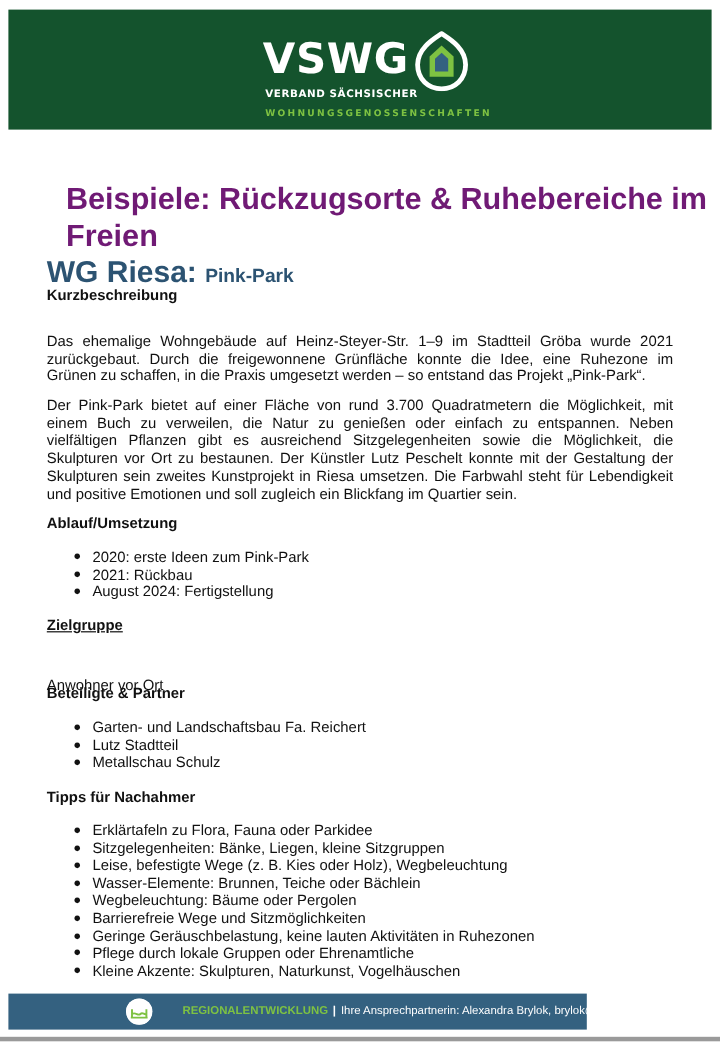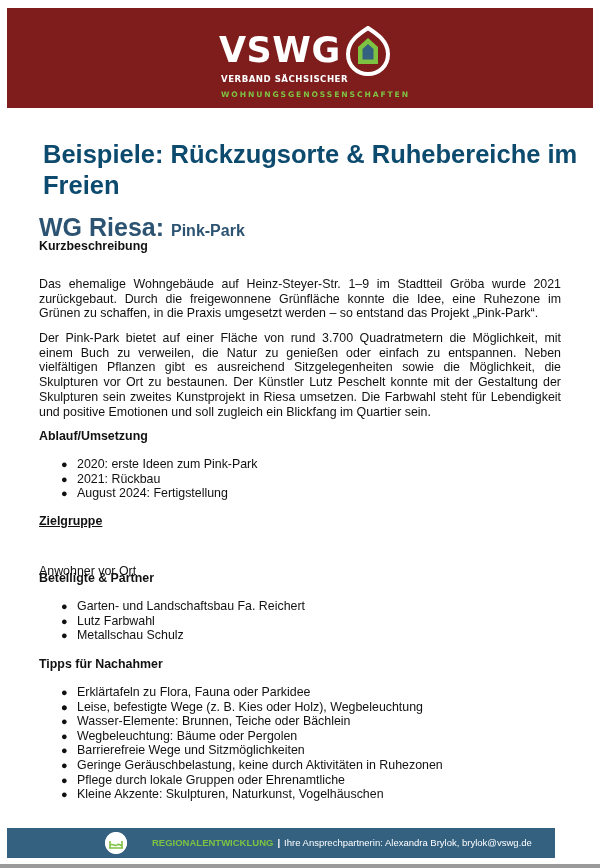--- a/index.html
+++ b/index.html
@@ -2,42 +2,42 @@
 <html><head>
   <meta charset="utf-8">
   <style>
     html, body { margin: 0; padding: 0; background: #ffffff; }
     body {
       width: 600px; height: 868px; position: relative; overflow: hidden;
       font-family: "Liberation Sans", sans-serif; color: #1a1a1a;
     }
     .header {
       position: absolute; left: 7px; top: 8px; width: 586px; height: 100px;
-      background: #7f1d1d;
+      background: #14532d;
     }
     .logo { position: absolute; left: 212px; top: 16px; width: 180px; height: 80px; }
     .logo-vswg {
       position: absolute; left: 0; top: 6px;
       font-family: "DejaVu Sans", sans-serif; font-weight: bold;
       font-size: 35px; color: #ffffff; letter-spacing: 0.5px; line-height: 40px;
     }
     .logo-mark { position: absolute; left: 125px; top: 2px; width: 48px; height: 50px; }
     .logo-line1 {
       position: absolute; left: 2px; top: 50px;
       font-family: "DejaVu Sans", sans-serif; font-weight: bold;
       font-size: 8.6px; color: #ffffff; letter-spacing: 0.5px; white-space: nowrap;
     }
     .logo-line2 {
       position: absolute; left: 2px; top: 66px;
       font-family: "DejaVu Sans", sans-serif; font-weight: bold;
       font-size: 7.6px; color: #7ec242; letter-spacing: 1.9px; white-space: nowrap;
     }
     .title {
       position: absolute; left: 39px; top: 135px; width: 540px;
-      font-size: 25.5px; font-weight: bold; color: #0c4a6e; line-height: 31px; margin: 4px;
+      font-size: 25.5px; font-weight: bold; color: #701a75; line-height: 31px; margin: 16px;
     }
     .subtitle {
       position: absolute; left: 39px; top: 213px;
       font-weight: bold; color: #2c5372; margin: 0; white-space: nowrap;
     }
     .subtitle .a { font-size: 25px; }
     .subtitle .b { font-size: 16px; }
     .h3 {
       position: absolute; left: 39px; font-size: 12.4px; font-weight: bold; margin: 0; color: #111;
     }
@@ -47,21 +47,21 @@
     }
     .list { position: absolute; left: 39px; margin: 0; padding: 0; list-style: none; }
     .list li {
       position: relative; padding-left: 38px; font-size: 12.4px; line-height: 14.6px; color: #111;
       white-space: nowrap;
     }
     .list li .bullet {
       position: absolute; left: 22px; top: 0; font-size: 11px;
     }
     .footer {
-      position: absolute; left: 7px; top: 828px; width: 548px; height: 30px;
+      position: absolute; left: 7px; top: 828px; width: 482px; height: 30px;
       background: #346180;
     }
     .footer-icon {
       position: absolute; left: 98px; top: 4px; width: 22px; height: 22px;
       border-radius: 50%; background: #ffffff;
     }
     .footer-text {
       position: absolute; left: 145px; top: 9px; font-size: 9.5px; white-space: nowrap; color: #ffffff;
     }
     .footer-text .green { color: #7ec242; font-weight: bold; }
@@ -101,33 +101,33 @@
   <li><span class="bullet">●</span><span>2021: Rückbau</span></li>
   <li><span class="bullet">●</span><span>August 2024: Fertigstellung</span></li>
 </ul>
 
 <h3 class="h3" style="top:514px;text-decoration:underline;">Zielgruppe</h3>
 <p class="para" style="top:564px;">Anwohner vor Ort</p>
 
 <h3 class="h3" style="top:571px;">Beteiligte &amp; Partner</h3>
 <ul class="list" style="top:599px;">
   <li><span class="bullet">●</span><span>Garten- und Landschaftsbau Fa. Reichert</span></li>
-  <li><span class="bullet">●</span><span>Lutz Farbwahl</span></li>
+  <li><span class="bullet">●</span><span>Lutz Stadtteil</span></li>
   <li><span class="bullet">●</span><span>Metallschau Schulz</span></li>
 </ul>
 
 <h3 class="h3" style="top:657px;">Tipps für Nachahmer</h3>
 <ul class="list" style="top:685px;">
   <li><span class="bullet">●</span><span>Erklärtafeln zu Flora, Fauna oder Parkidee</span></li>
-  <li><span class="bullet">●</span></li>
+  <li><span class="bullet">●</span><span>Sitzgelegenheiten: Bänke, Liegen, kleine Sitzgruppen</span></li>
   <li><span class="bullet">●</span><span>Leise, befestigte Wege (z. B. Kies oder Holz), Wegbeleuchtung</span></li>
   <li><span class="bullet">●</span><span>Wasser-Elemente: Brunnen, Teiche oder Bächlein</span></li>
   <li><span class="bullet">●</span><span>Wegbeleuchtung: Bäume oder Pergolen</span></li>
   <li><span class="bullet">●</span><span>Barrierefreie Wege und Sitzmöglichkeiten</span></li>
-  <li><span class="bullet">●</span><span>Geringe Geräuschbelastung, keine durch Aktivitäten in Ruhezonen</span></li>
+  <li><span class="bullet">●</span><span>Geringe Geräuschbelastung, keine lauten Aktivitäten in Ruhezonen</span></li>
   <li><span class="bullet">●</span><span>Pflege durch lokale Gruppen oder Ehrenamtliche</span></li>
   <li><span class="bullet">●</span><span>Kleine Akzente: Skulpturen, Naturkunst, Vogelhäuschen</span></li>
 </ul>
 
 <div class="footer">
   <svg class="footer-icon" viewBox="0 0 22 22">
     <circle cx="11" cy="11" r="11" fill="#ffffff"></circle>
     <path d="M5 16 L5 9 M5 13 C8 11 10 15 12 13 C14 11 15 14 17 13 M17 16 L17 9 M4 16 L18 16" stroke="#7ec242" stroke-width="1.6" fill="none"></path>
   </svg>
   <div class="footer-text">

